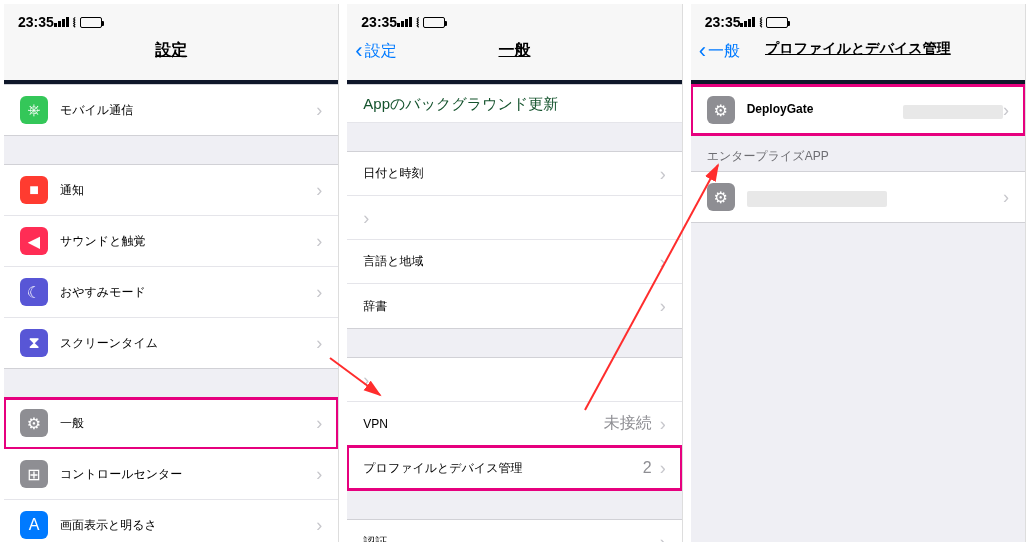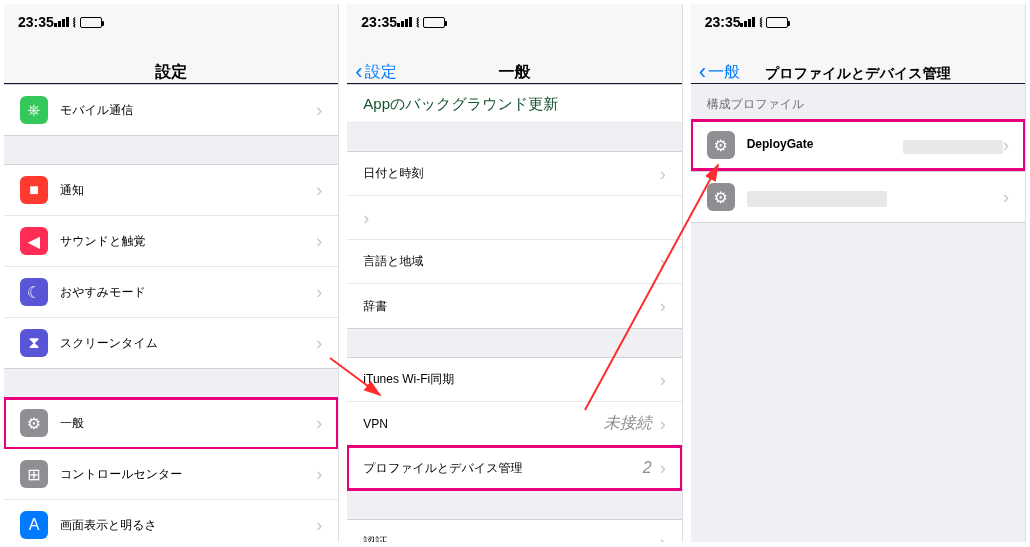--- a/index.html
+++ b/index.html
@@ -31,26 +31,27 @@
       align-items: center;
       padding: 0 14px;
       font-size: 14px;
       font-weight: 600;
       color: #000;
     }
     .status-right { display: flex; align-items: center; gap: 4px; }
     .navbar {
       height: 44px;
       background: #f7f7f7;
-      border-bottom: 1px solid #0f172a;
-      display: flex;
-      align-items: flex-end;
+      border-bottom: 4px solid #0f172a;
+      display: flex;
+      align-items: flex-start;
       justify-content: center;
       position: relative;
       padding: 0 10px;
+      text-decoration: underline;
     }
     .nav-back {
       position: absolute;
       left: 8px;
       display: flex;
       align-items: center;
       color: #007aff;
       font-size: 16px;
       cursor: pointer;
     }
@@ -91,21 +92,20 @@
     .row-icon.settings-ico { background: #8e8e93; }
     .row-label {
       flex: 1;
       font-size: 12px;
       color: #000;
     }
     .row-detail {
       font-size: 16px;
       color: #8e8e93;
       margin-right: 8px;
-      font-style: italic;
     }
     .chevron {
       color: #c7c7cc;
       font-size: 18px;
       line-height: 1;
     }
     .highlight {
       outline: 3px solid #e6007e;
       outline-offset: -2px;
     }
@@ -264,21 +264,20 @@
         <span class="chevron">›</span>
       </div>
       <div class="row">
         <span class="row-label">辞書</span>
         <span class="chevron">›</span>
       </div>
     </div>
 
     <div class="group">
       <div class="row">
-        <span class="row-label">iTunes Wi-Fi同期</span>
         <span class="chevron">›</span>
       </div>
       <div class="row">
         <span class="row-label">VPN</span>
         <span class="row-detail">未接続</span>
         <span class="chevron">›</span>
       </div>
       <div class="row highlight">
         <span class="row-label">プロファイルとデバイス管理</span>
         <span class="row-detail">2</span>
@@ -310,32 +309,32 @@
     </span>
   </div>
   <div class="navbar">
     <span class="nav-back">
       <span class="chev">‹</span>
       <span>一般</span>
     </span>
     <span class="nav-title" style="font-size:14px;">プロファイルとデバイス管理</span>
   </div>
   <div class="content">
-    <div class="group-header">構成プロファイル</div>
     <div class="group" style="margin-top:0;">
       <div class="row highlight">
         <span class="row-icon settings-ico">⚙</span>
         <span class="redacted-row">
           <span class="row-label" style="font-weight:600;">DeployGate</span>
           <span class="redacted"></span>
         </span>
         <span class="chevron">›</span>
       </div>
     </div>
 
+    <div class="group-header">エンタープライズAPP</div>
     <div class="group" style="margin-top:0;">
       <div class="row">
         <span class="row-icon settings-ico">⚙</span>
         <span class="redacted-row">
           <span class="redacted" style="width:140px; height:16px;"></span>
         </span>
         <span class="chevron">›</span>
       </div>
     </div>
   </div>

